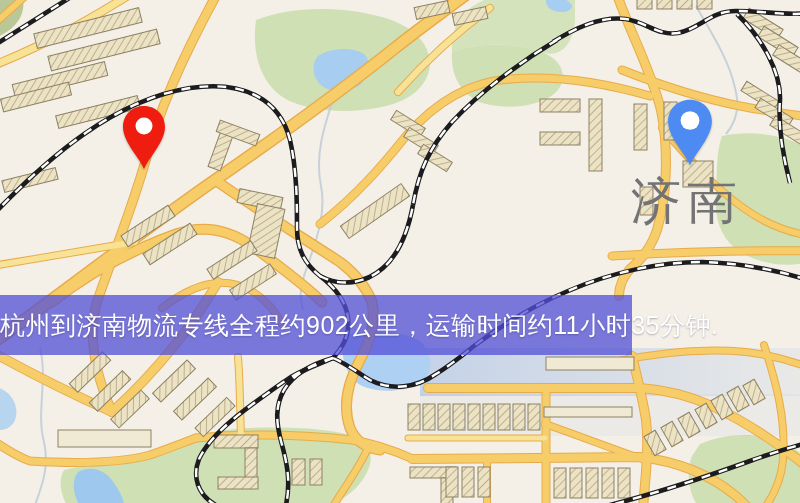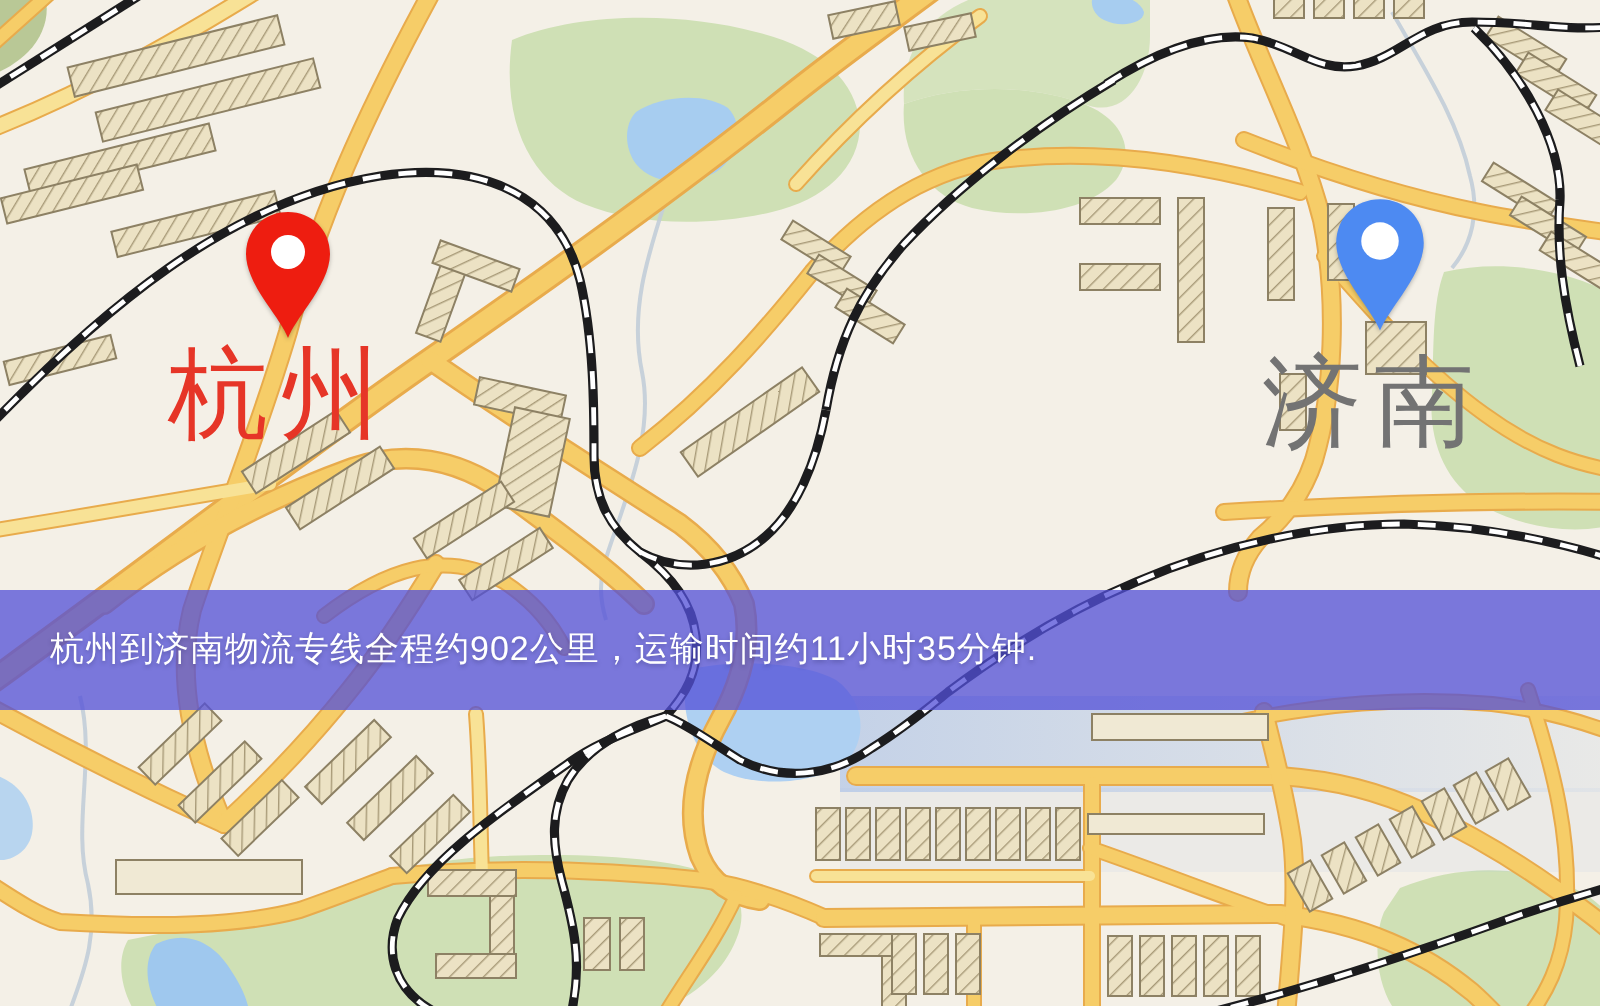--- a/index.html
+++ b/index.html
@@ -13,24 +13,24 @@
   .pin-origin{left:120px;top:105px;width:48px;height:66px;}
   .pin-dest{left:665px;top:98px;width:50px;height:70px;}
   .city-label{
     position:absolute;font-family:"Liberation Serif",serif;
     font-size:50px;line-height:50px;letter-spacing:6px;white-space:nowrap;
     font-weight:400;
   }
   .label-origin{left:84px;top:172px;color:#e63527;}
   .label-dest{left:631px;top:176px;color:#737373;}
   .banner{
-    position:absolute;left:0;top:295px;width:800px;height:60px;
+    position:absolute;left:0;top:295px;width:632px;height:60px;
     background:rgba(83,80,215,0.76);
-    color:#ffffff;font-size:17px;line-height:60px;
-    padding-left:25px;box-sizing:border-box;white-space:nowrap;
+    color:#ffffff;font-size:25px;line-height:60px;
+    box-sizing:border-box;white-space:nowrap;
     text-shadow:0 1px 2px rgba(40,40,90,0.35);letter-spacing:0.5px;
   }
 </style>
 </head>
 <body>
 
 <div class="stage">
 
   <svg class="map-svg" viewBox="0 0 800 503" xmlns="http://www.w3.org/2000/svg">
     <defs>
@@ -244,21 +244,20 @@
       </g>
     </g>
   </svg>
 
   <div class="pin pin-origin">
     <svg viewBox="0 0 48 66" width="48" height="66" xmlns="http://www.w3.org/2000/svg">
       <path d="M24 1 C12 1 3 10 3 22 C3 30 8 39 13.5 47 C18 53.5 22 59 24 64 C26 59 30 53.5 34.5 47 C40 39 45 30 45 22 C45 10 36 1 24 1 Z" fill="#ee1d10"></path>
       <circle cx="24" cy="21" r="8.5" fill="#ffffff"></circle>
     </svg>
   </div>
-  <div class="city-label label-origin">杭州</div>
 
   <div class="pin pin-dest">
     <svg viewBox="0 0 48 66" width="50" height="70" xmlns="http://www.w3.org/2000/svg">
       <path d="M24 1 C12 1 3 10 3 22 C3 30 8 39 13.5 47 C18 53.5 22 59 24 64 C26 59 30 53.5 34.5 47 C40 39 45 30 45 22 C45 10 36 1 24 1 Z" fill="#4d8af2"></path>
       <circle cx="24" cy="21" r="9" fill="#ffffff"></circle>
     </svg>
   </div>
   <div class="city-label label-dest">济南</div>
 
   <div class="banner">

